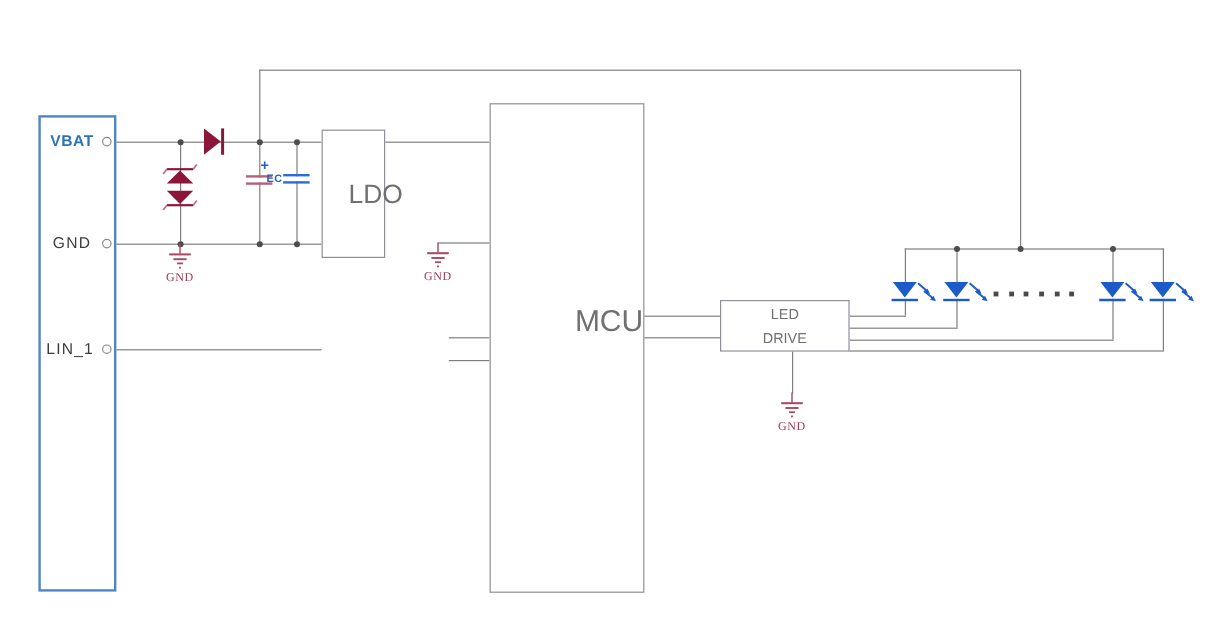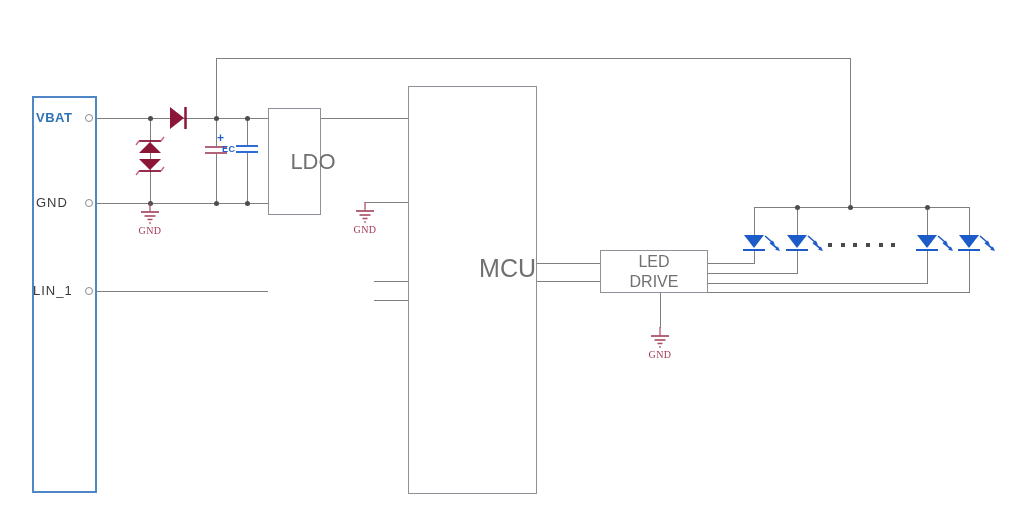--- a/index.html
+++ b/index.html
@@ -6,21 +6,21 @@
   #canvas{position:relative;width:1024px;height:526px;background:#ffffff;overflow:hidden;
           font-family:"Liberation Sans",sans-serif;}
   .wire{position:absolute;background:#7f7f7f;}
   .h{height:1px;}
   .v{width:1px;}
   .dot{position:absolute;width:5px;height:5px;border-radius:50%;background:#4d4d4d;}
   .term{position:absolute;width:8px;height:8px;box-sizing:border-box;border:1px solid #8a8a8a;
         border-radius:50%;background:#fff;}
   .blk{position:absolute;box-sizing:border-box;border:1px solid #90909a;background:#fff;color:#707070;}
   .blk-flex{display:flex;flex-direction:column;align-items:center;justify-content:center;}
-  .portlabel{position:absolute;font-size:13px;color:#3a3a3a;letter-spacing:1px;text-align:left;}
+  .portlabel{position:absolute;font-size:13px;color:#3a3a3a;letter-spacing:1px;text-align:center;}
   .vbat{color:#2e74b5;font-weight:bold;letter-spacing:0.5px;}
   .plate{position:absolute;}
   .gap{position:absolute;background:#fff;}
   .sq{position:absolute;width:4px;height:4px;background:#4a4a4a;}
   .eclabel{position:absolute;font-size:9px;font-weight:bold;color:#2060c8;letter-spacing:0.5px;}
   .ecplus{position:absolute;font-size:12px;font-weight:bold;color:#2060c8;}
   svg{position:absolute;overflow:visible;}
 </style>
 </head>
 <body>
@@ -62,21 +62,21 @@
 
   <div class="blk blk-flex" style="left:268px;top:108px;width:53px;height:107px;font-size:22px;padding-left:37px;">
     <span>LDO</span>
   </div>
 
 
   <div class="blk" style="left:408px;top:86px;width:129px;height:408px;">
     <div style="position:absolute;top:167px;width:100%;text-align:right;font-size:25px;">MCU</div>
   </div>
 
-  <div class="blk blk-flex" style="left:600px;top:250px;width:108px;height:43px;font-size:16px;line-height:20px;justify-content:flex-end;">
+  <div class="blk blk-flex" style="left:600px;top:250px;width:108px;height:43px;font-size:12px;line-height:20px;justify-content:flex-end;">
     <span>LED</span>
     <span>DRIVE</span>
   </div>
 
   <div class="portlabel vbat" style="left:36px;top:110px;width:48px;">VBAT</div>
   <div class="portlabel" style="left:36px;top:195px;width:48px;">GND</div>
   <div class="portlabel" style="left:33px;top:283px;width:51px;">LIN_1</div>
 
   <div class="term" style="left:85px;top:114px;"></div>
   <div class="term" style="left:85px;top:199px;"></div>

